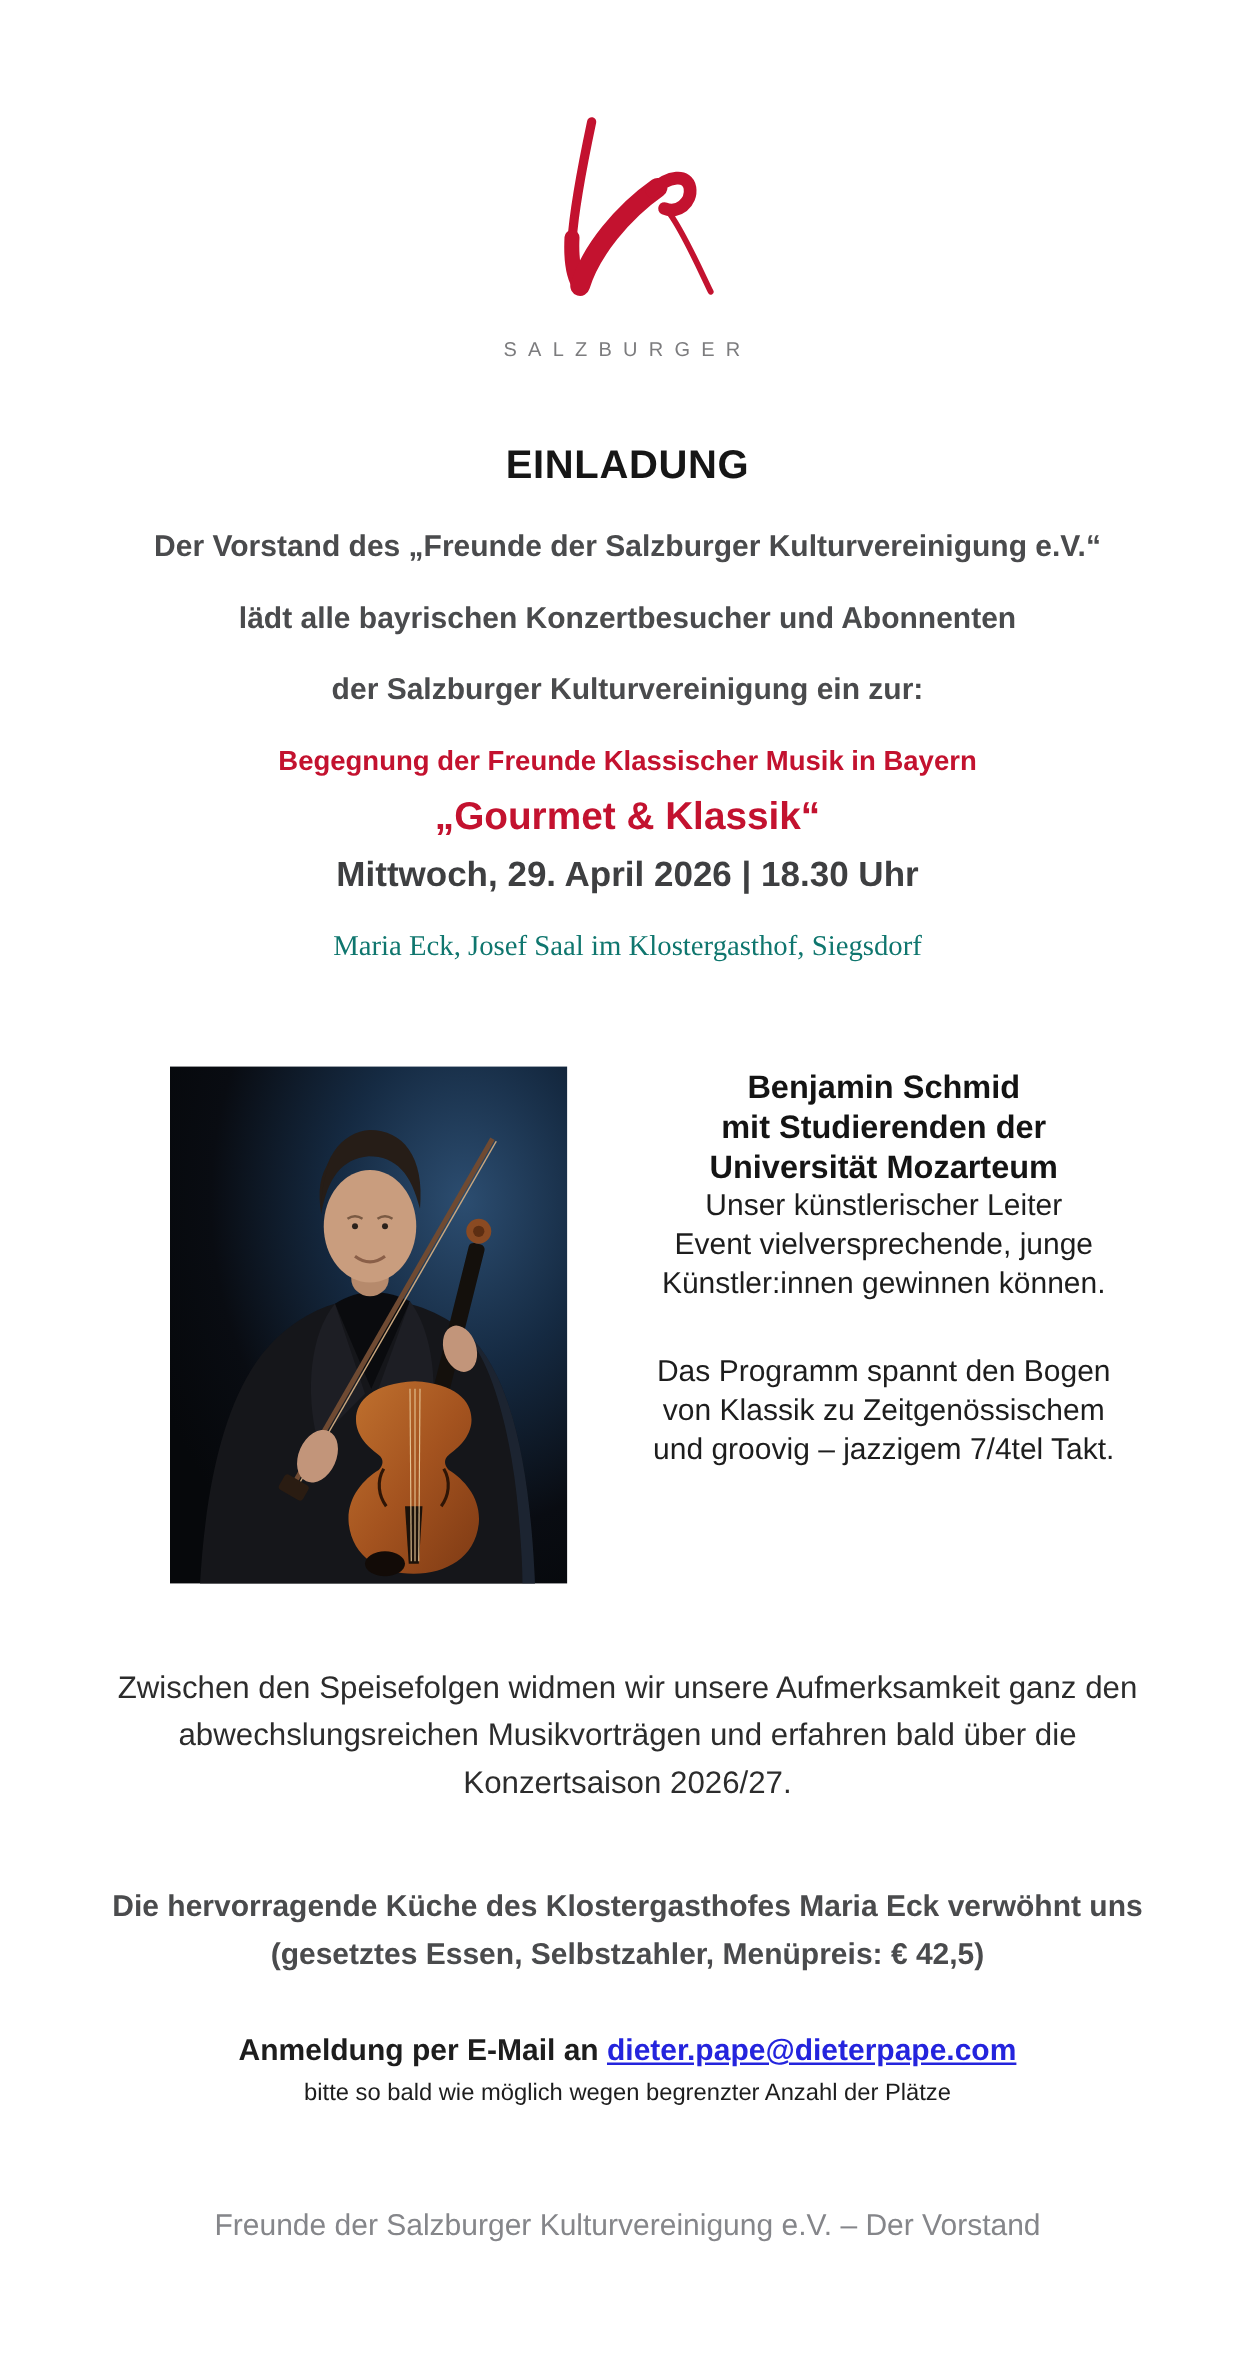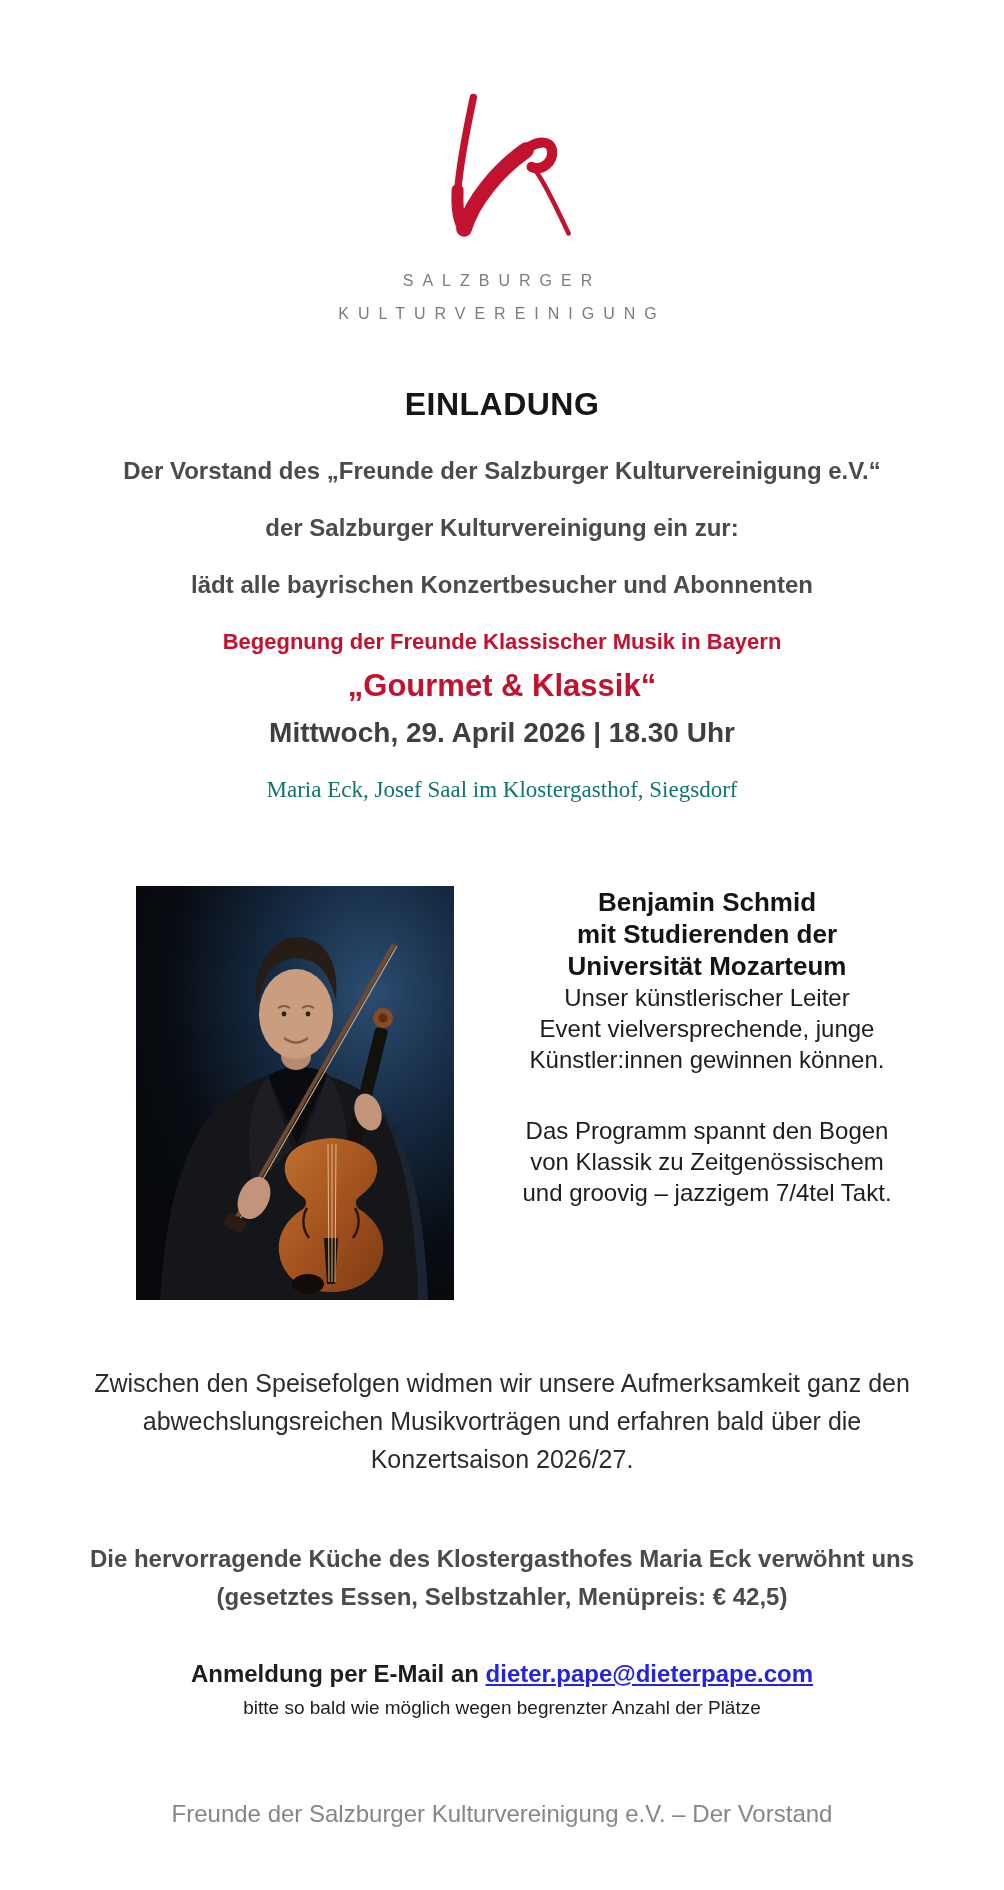--- a/index.html
+++ b/index.html
@@ -50,27 +50,26 @@
   <svg class="logo-mark" viewBox="0 0 160 170" aria-hidden="true">
     <g fill="none" stroke="#c3122f" stroke-linecap="round">
       <path d="M49,12 C42,45 34,85 32,115" stroke-width="8"></path>
       <path d="M32,112 C31,132 34,147 39,154" stroke-width="13"></path>
       <path d="M39,154 C48,124 76,90 106,69" stroke-width="17"></path>
       <path d="M101,72 C116,58 132,57 134,69 C136,82 123,92 112,87" stroke-width="11"></path>
       <path d="M117,92 C129,109 141,136 152,159" stroke-width="5"></path>
     </g>
   </svg>
   <div class="wordmark l1">SALZBURGER</div>
-  <div class="wordmark l2">KULTURVEREINIGUNG</div>
 
   <h1 class="main-title">EINLADUNG</h1>
 
   <div class="intro-line i1">Der Vorstand des „Freunde der Salzburger Kulturvereinigung e.V.“</div>
+  <div class="intro-line i2">lädt alle bayrischen Konzertbesucher und Abonnenten</div>
   <div class="intro-line i3">der Salzburger Kulturvereinigung ein zur:</div>
-  <div class="intro-line i2">lädt alle bayrischen Konzertbesucher und Abonnenten</div>
 
   <div class="event-kicker">Begegnung der Freunde Klassischer Musik in Bayern</div>
   <div class="event-title">„Gourmet &amp; Klassik“</div>
   <div class="event-datetime">Mittwoch, 29. April 2026 | 18.30 Uhr</div>
   <div class="event-location">Maria Eck, Josef Saal im Klostergasthof, Siegsdorf</div>
 
   <div class="artist-row">
     <div class="artist-photo">
       <svg width="318" height="414" viewBox="0 0 318 414" aria-hidden="true">
         <defs>

